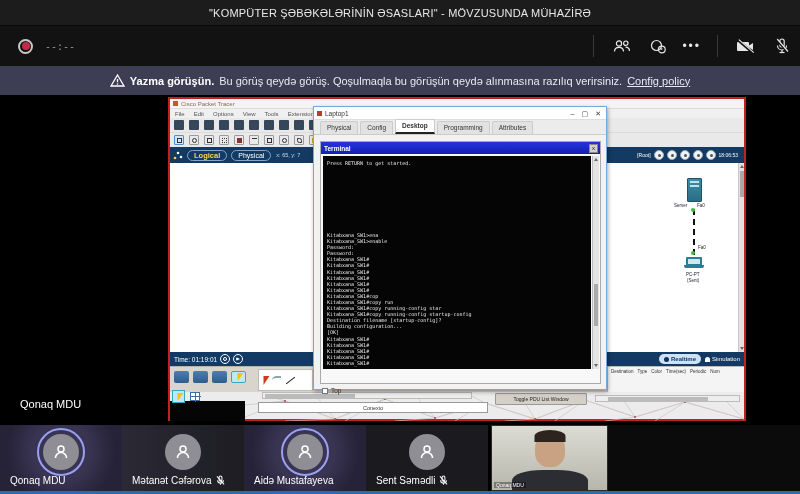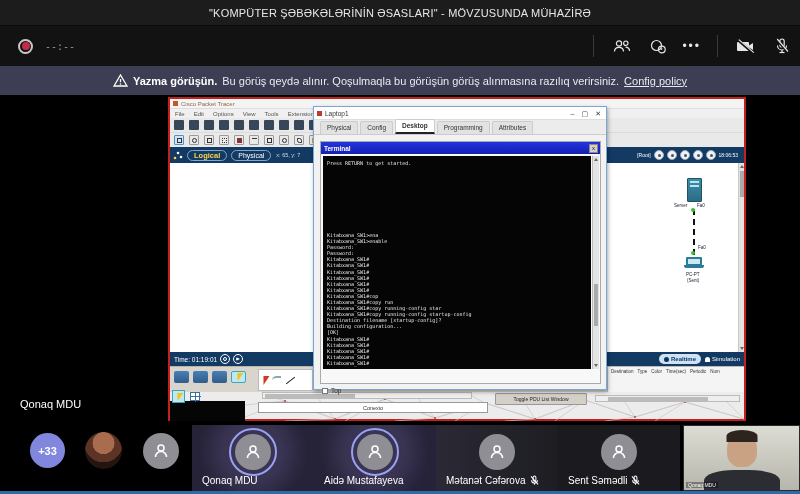--- a/index.html
+++ b/index.html
@@ -214,21 +214,21 @@
   </div>
 </div>
 
 <div class="abs banner">
   <svg width="15" height="13" viewBox="0 0 15 13">
       <path d="M7.5 1 14 12H1z" fill="none" stroke="#fff" stroke-width="1.3"></path>
       <line x1="7.5" y1="5" x2="7.5" y2="8.2" stroke="#fff" stroke-width="1.3"></line>
       <circle cx="7.5" cy="10" r=".8" fill="#fff"></circle>
     </svg>
   <b>Yazma görüşün.</b>
-  <span>Bu görüş qeydə alınır. Qoşulmaqla bu görüşün görüş alınmasına razılıq verirsiniz.</span>
+  <span>Bu görüş qeydə görüş. Qoşulmaqla bu görüşün qeydə alınmasına razılıq verirsiniz.</span>
   <a href="#">Config policy</a>
 </div>
 
 <div class="abs stage">
 
   <div class="abs share">
 
     <div class="abs pt-titlebar">
       <span class="pt-appicon"></span>
       <span class="pt-title">Cisco Packet Tracer</span>
@@ -489,62 +489,34 @@
         <span>Top</span>
       </div>
     </div>
 
   </div>
 
   <div class="abs presenter-label">Qonaq MDU</div>
 </div>
 
 <div class="abs filmstrip">
-  <div class="fs-left">
-    <div class="badge">+33</div>
-    <div class="ph-avatar"></div>
-    <div class="gr-avatar">
-      <svg width="20" height="20" viewBox="0 0 20 20">
-          <g fill="none" stroke="#fff" stroke-width="1.5">
-            <circle cx="10" cy="7" r="3"></circle>
-            <path d="M4.5 16a5.5 5.5 0 0 1 11 0"></path>
-          </g>
-        </svg>
-    </div>
-  </div>
 
   <div class="tile t-purple">
     <div class="ring">
       <div class="gr-avatar">
           <svg width="20" height="20" viewBox="0 0 20 20">
             <g fill="none" stroke="#fff" stroke-width="1.5">
               <circle cx="10" cy="7" r="3"></circle>
               <path d="M4.5 16a5.5 5.5 0 0 1 11 0"></path>
             </g>
           </svg>
         </div>
     </div>
     <div class="nm">
         <span>Qonaq MDU</span>
-      </div>
-  </div>
-
-  <div class="tile t-purple">
-    <div class="ring">
-      <div class="gr-avatar">
-          <svg width="20" height="20" viewBox="0 0 20 20">
-            <g fill="none" stroke="#fff" stroke-width="1.5">
-              <circle cx="10" cy="7" r="3"></circle>
-              <path d="M4.5 16a5.5 5.5 0 0 1 11 0"></path>
-            </g>
-          </svg>
-        </div>
-    </div>
-    <div class="nm">
-        <span>Aidə Mustafayeva</span>
       </div>
   </div>
 
   <div class="tile t-dark1">
     <div class="center-av gr-avatar">
         <svg width="20" height="20" viewBox="0 0 20 20">
           <g fill="none" stroke="#fff" stroke-width="1.5">
             <circle cx="10" cy="7" r="3"></circle>
             <path d="M4.5 16a5.5 5.5 0 0 1 11 0"></path>
           </g>
@@ -556,20 +528,36 @@
           <g fill="none" stroke="#fff" stroke-width="1.6">
             <rect x="4.8" y="1" width="4.4" height="8" rx="2.2"></rect>
             <path d="M2.5 7.5a4.5 4.5 0 0 0 9 0"></path>
             <line x1="7" y1="12" x2="7" y2="14.5"></line>
           </g>
           <line x1="1.5" y1="1.5" x2="12.5" y2="14" stroke="#fff" stroke-width="1.6"></line>
         </svg>
     </div>
   </div>
 
+  <div class="tile t-purple">
+    <div class="ring">
+      <div class="gr-avatar">
+          <svg width="20" height="20" viewBox="0 0 20 20">
+            <g fill="none" stroke="#fff" stroke-width="1.5">
+              <circle cx="10" cy="7" r="3"></circle>
+              <path d="M4.5 16a5.5 5.5 0 0 1 11 0"></path>
+            </g>
+          </svg>
+        </div>
+    </div>
+    <div class="nm">
+        <span>Aidə Mustafayeva</span>
+      </div>
+  </div>
+
   <div class="tile t-dark2">
     <div class="center-av gr-avatar">
         <svg width="20" height="20" viewBox="0 0 20 20">
           <g fill="none" stroke="#fff" stroke-width="1.5">
             <circle cx="10" cy="7" r="3"></circle>
             <path d="M4.5 16a5.5 5.5 0 0 1 11 0"></path>
           </g>
         </svg>
       </div>
     <div class="nm">

